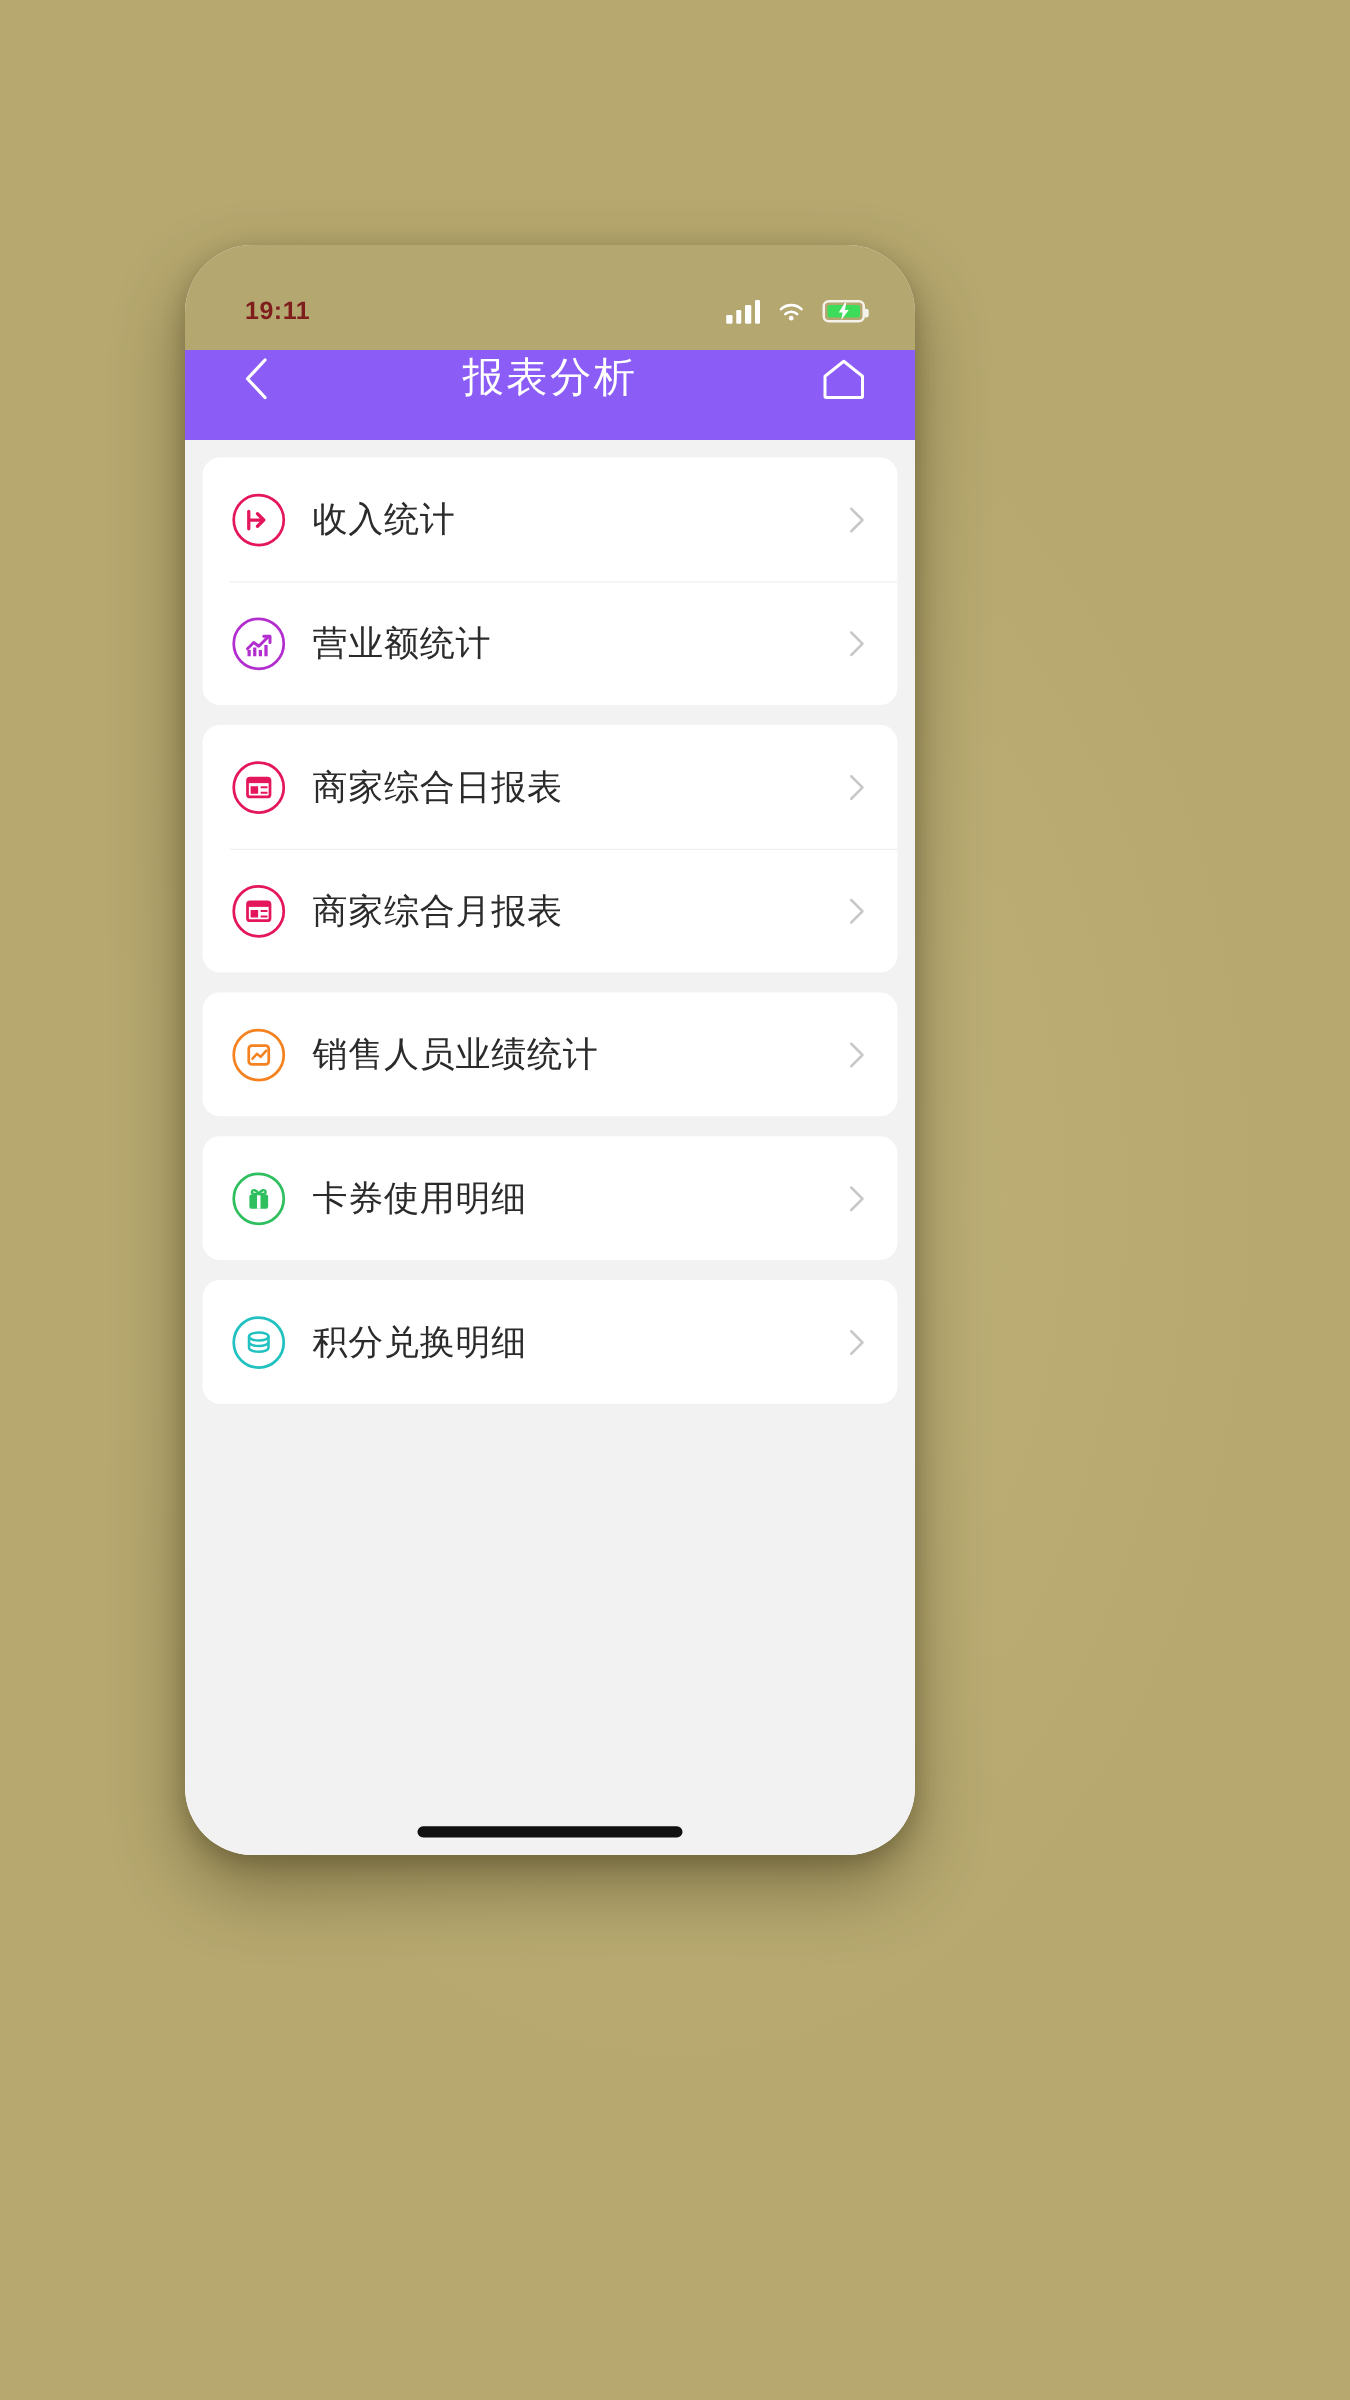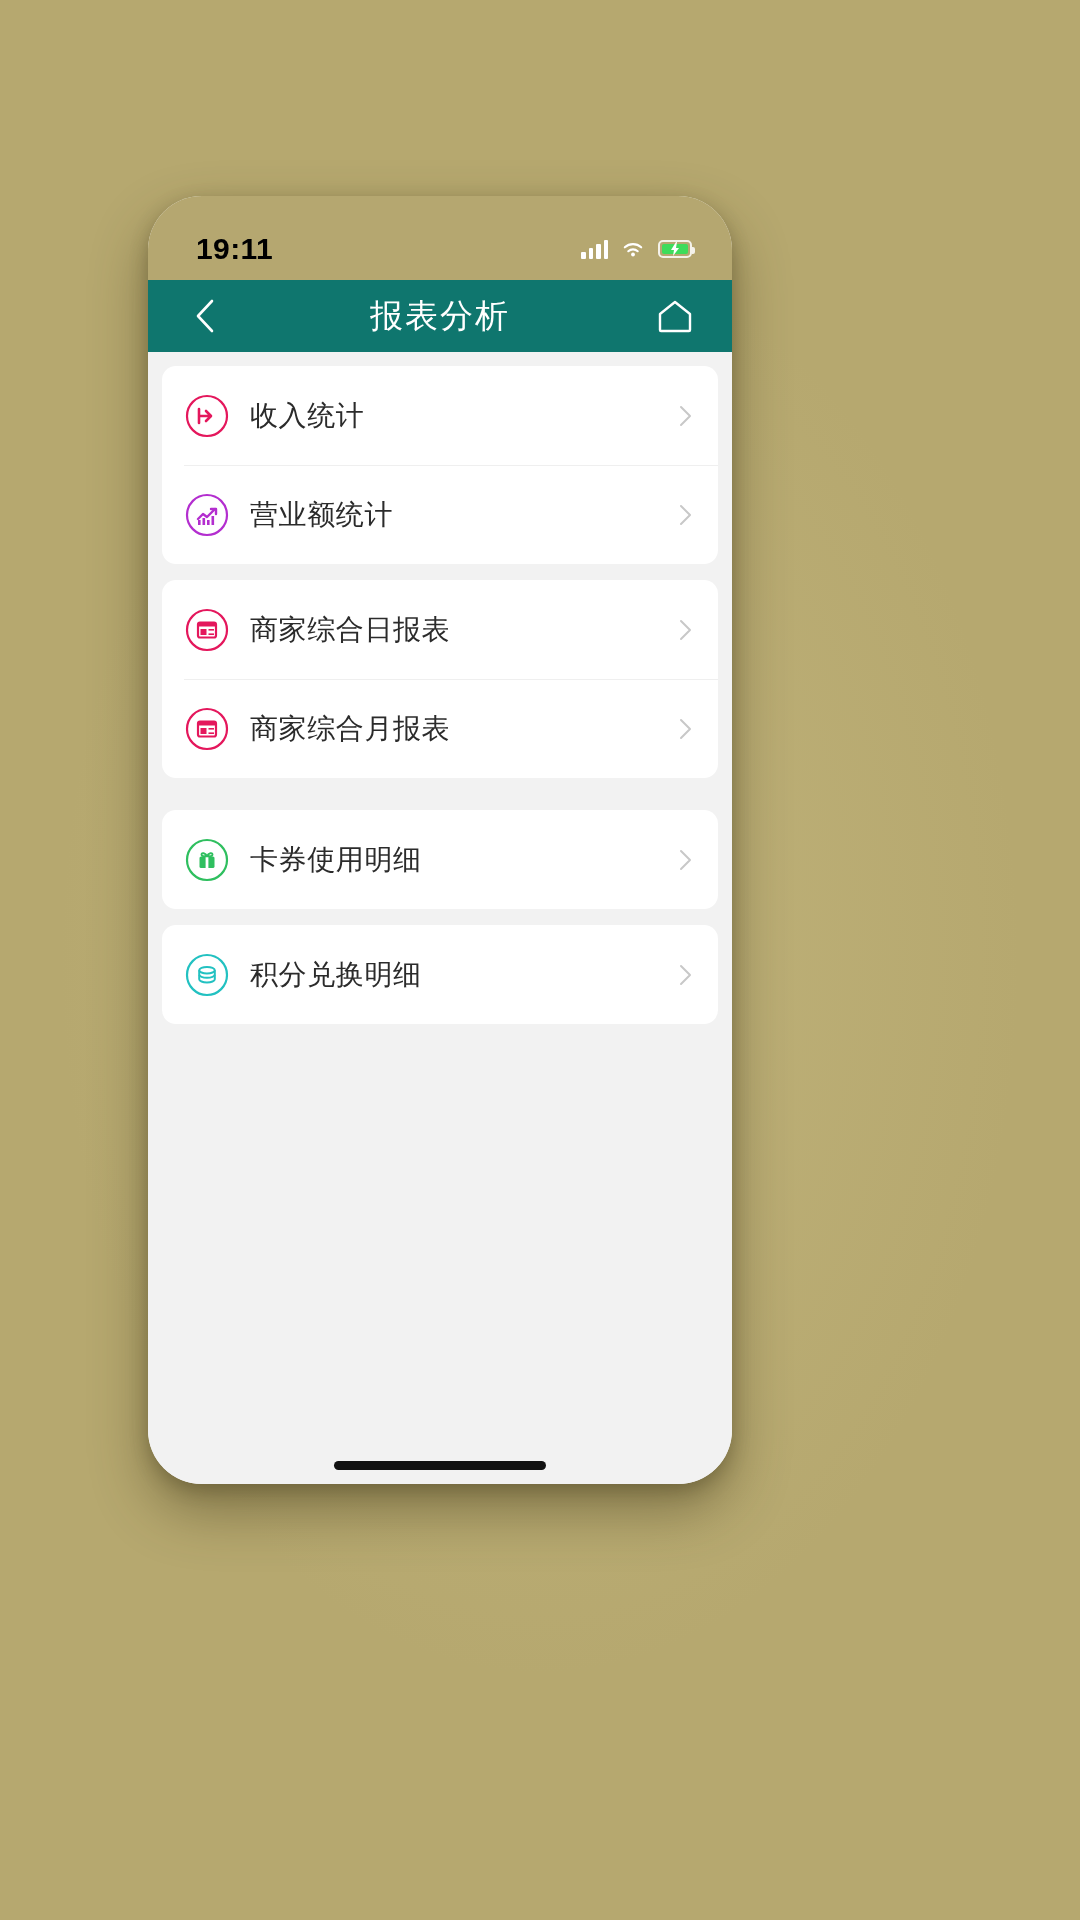--- a/index.html
+++ b/index.html
@@ -30,21 +30,21 @@
   }
 
   
   .statusbar{
     height:84px;
     background:#b5a770;
     display:flex; align-items:center; justify-content:space-between;
     padding:22px 40px 0 48px;
   }
   .status-time{
-    color:#000000; font-size:30px; font-weight:700; letter-spacing:.4px;
+    color:#7f1d1d; font-size:20px; font-weight:700; letter-spacing:.4px;
   }
   .status-icons{ display:flex; align-items:center; gap:13px; }
   .sig{ display:flex; align-items:flex-end; gap:3px; height:20px; }
   .sig i{ display:block; width:4.5px; background:#ffffff; border-radius:1px; }
   .sig i:nth-child(1){ height:7px; }
   .sig i:nth-child(2){ height:11px; }
   .sig i:nth-child(3){ height:15px; }
   .sig i:nth-child(4){ height:19px; }
   .wifi{ width:24px; height:19px; }
   .batt{
@@ -58,22 +58,22 @@
   }
   .batt i{ display:block; width:100%; height:100%; background:#3ddc5b; border-radius:2px; }
   .batt .bolt{
     position:absolute; left:50%; top:50%; transform:translate(-50%,-50%);
     width:12px; height:14px;
   }
 
   
   .navbar{
     height:72px;
-    background:#0f766e;
-    display:flex; align-items:center;
+    background:#8b5cf6;
+    display:flex; 
     padding:0 34px;
     position:relative;
   }
   .nav-back{ width:46px; height:46px; display:flex; align-items:center; justify-content:center; cursor:pointer; }
   .nav-title{
     position:absolute; left:0; right:0; text-align:center;
     color:#ffffff; font-size:33px; font-weight:400; letter-spacing:2px;
     pointer-events:none;
   }
   .nav-home{ width:46px; height:46px; display:flex; align-items:center; justify-content:center; margin-left:auto; cursor:pointer; z-index:2; }
@@ -240,20 +240,35 @@
         <span class="row-label">商家综合月报表</span>
         <span class="row-chevron">
             <svg width="14" height="22" viewBox="0 0 14 22">
               <path d="M3 2l9 9-9 9" stroke="#c8c8c8" stroke-width="2" fill="none" stroke-linecap="round" stroke-linejoin="round"></path>
             </svg>
           </span>
       </div>
     </div>
 
     <div class="group">
+      <div class="row">
+        <span class="row-icon">
+          <svg width="46" height="46" viewBox="0 0 46 46">
+              <circle cx="23" cy="23" r="20" fill="none" stroke="#f58220" stroke-width="2.2"></circle>
+              <rect x="15" y="15.5" width="16" height="15" rx="2.5" fill="none" stroke="#f58220" stroke-width="2.2"></rect>
+              <path d="M18 26l3.5-4 3 2.5 4.5-5" stroke="#f58220" stroke-width="2" fill="none" stroke-linecap="round" stroke-linejoin="round"></path>
+            </svg>
+        </span>
+        <span class="row-label">销售人员业绩统计</span>
+        <span class="row-chevron">
+            <svg width="14" height="22" viewBox="0 0 14 22">
+              <path d="M3 2l9 9-9 9" stroke="#c8c8c8" stroke-width="2" fill="none" stroke-linecap="round" stroke-linejoin="round"></path>
+            </svg>
+          </span>
+      </div>
     </div>
 
     <div class="group">
       <div class="row">
         <span class="row-icon">
           <svg width="46" height="46" viewBox="0 0 46 46">
               <circle cx="23" cy="23" r="20" fill="none" stroke="#2fbf5f" stroke-width="2.2"></circle>
               <rect x="15.5" y="19.5" width="15" height="11.5" rx="1.6" fill="#2fbf5f"></rect>
               <rect x="21.6" y="19.5" width="2.8" height="11.5" fill="#ffffff"></rect>
               <path d="M23 19c-1.5-3-5.5-4-5.5-1.3 0 1.5 2.5 1.8 5.5 1.3zM23 19c1.5-3 5.5-4 5.5-1.3 0 1.5-2.5 1.8-5.5 1.3z" fill="none" stroke="#2fbf5f" stroke-width="1.9" stroke-linejoin="round"></path>

